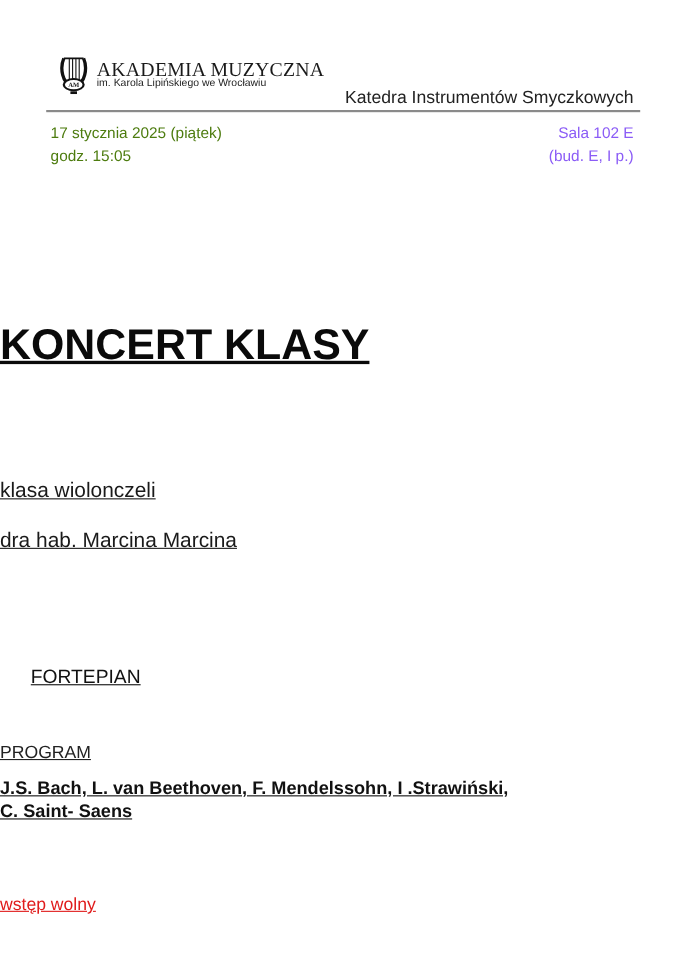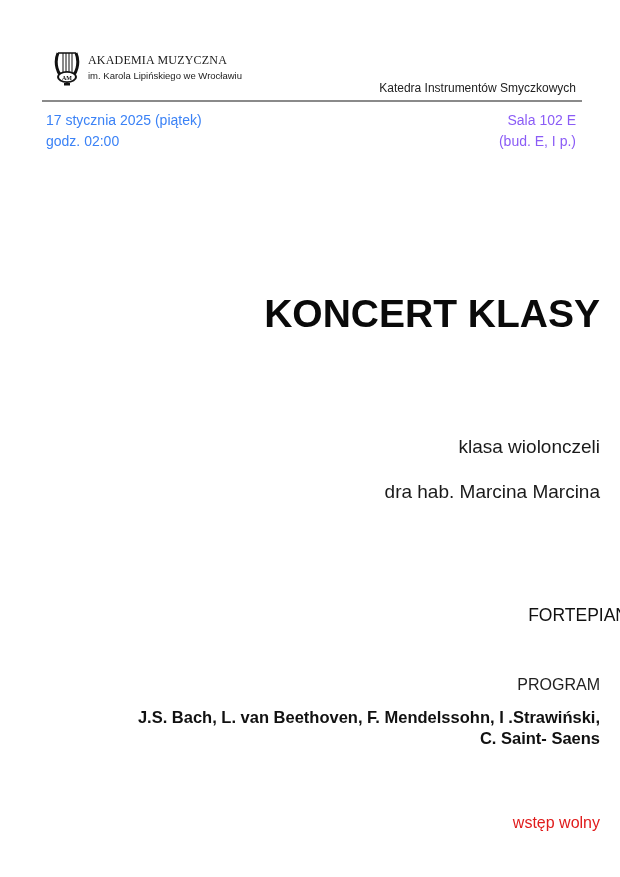--- a/index.html
+++ b/index.html
@@ -1,26 +1,26 @@
 <!DOCTYPE html>
 <html><head>
 <meta charset="utf-8">
 <style>
   html, body { margin: 0; padding: 0; background: #ffffff; }
   body { width: 620px; height: 877px; position: relative; overflow: hidden; color: #111; }
   .abs { position: absolute; }
   .cal { font-family: "Liberation Sans", "DejaVu Sans", sans-serif; }
   .logo { left: 54px; top: 50px; width: 26px; height: 36px; }
-  .logo-title { left: 88px; top: 53px; font-family: "Liberation Serif", serif; font-size: 12px; letter-spacing: 0.2px; color: #1a1a1a; }
+  .logo-title { left: 88px; top: 53px; font-family: "Liberation Serif", serif; font-size: 18px; letter-spacing: 0.2px; color: #1a1a1a; }
   .logo-sub { left: 88px; top: 70px; font-family: "Liberation Sans", sans-serif; font-size: 9.5px; color: #222; }
-  .dept { right: 44px; top: 81px; font-size: 12px; color: #222; }
+  .dept { right: 44px; top: 81px; font-size: 16px; color: #222; }
   .rule { left: 42px; top: 100px; width: 540px; height: 2px; background: #8a8a8a; }
-  .date { left: 46px; top: 110px; font-size: 14px; line-height: 21px; color: #3b82f6; }
+  .date { left: 46px; top: 110px; font-size: 14px; line-height: 21px; color: #4d7c0f; }
   .room { right: 44px; top: 110px; font-size: 14px; line-height: 21px; text-align: right; color: #8b5cf6; }
-  .center { left: 0; width: 600px; text-align: right; }
+  .center { left: 0; width: 600px; text-align: left; text-decoration: underline; }
   .title { top: 290px; font-family: "Liberation Sans", sans-serif; font-weight: bold; font-size: 39px; line-height: 47px; color: #0a0a0a; }
   .sub { font-family: "Liberation Sans", sans-serif; font-size: 19px; color: #1a1a1a; }
   .s1 { top: 436px; }
   .s2 { top: 481px; }
   .piano { top: 604px; font-family: "Liberation Sans", sans-serif; font-size: 17.5px; line-height: 22px; color: #111; padding-left: 28px; }
   .program { top: 676px; font-family: "Liberation Sans", sans-serif; font-size: 16px; color: #222; }
   .composers { top: 707px; font-family: "Liberation Sans", sans-serif; font-weight: bold; font-size: 16.5px; line-height: 21px; color: #111; }
   .free { top: 771px; font-family: "Liberation Sans", sans-serif; font-size: 16px; color: #e01b1b; margin-top: 43px; }
 </style>
 </head>
@@ -40,21 +40,21 @@
 </svg>
 
 <div class="abs logo-title">AKADEMIA MUZYCZNA</div>
 <div class="abs logo-sub">im. Karola Lipińskiego we Wrocławiu</div>
 <div class="abs dept cal">Katedra Instrumentów Smyczkowych</div>
 
 <div class="abs rule"></div>
 
 <div class="abs date cal">
   <div>17 stycznia 2025 (piątek)</div>
-  <div>godz. 02:00</div>
+  <div>godz. 15:05</div>
 </div>
 
 <div class="abs room cal">
   <div>Sala 102 E</div>
   <div>(bud. E, I p.)</div>
 </div>
 
 <div class="abs center title">
   <div>KONCERT KLASY</div>
 </div>

